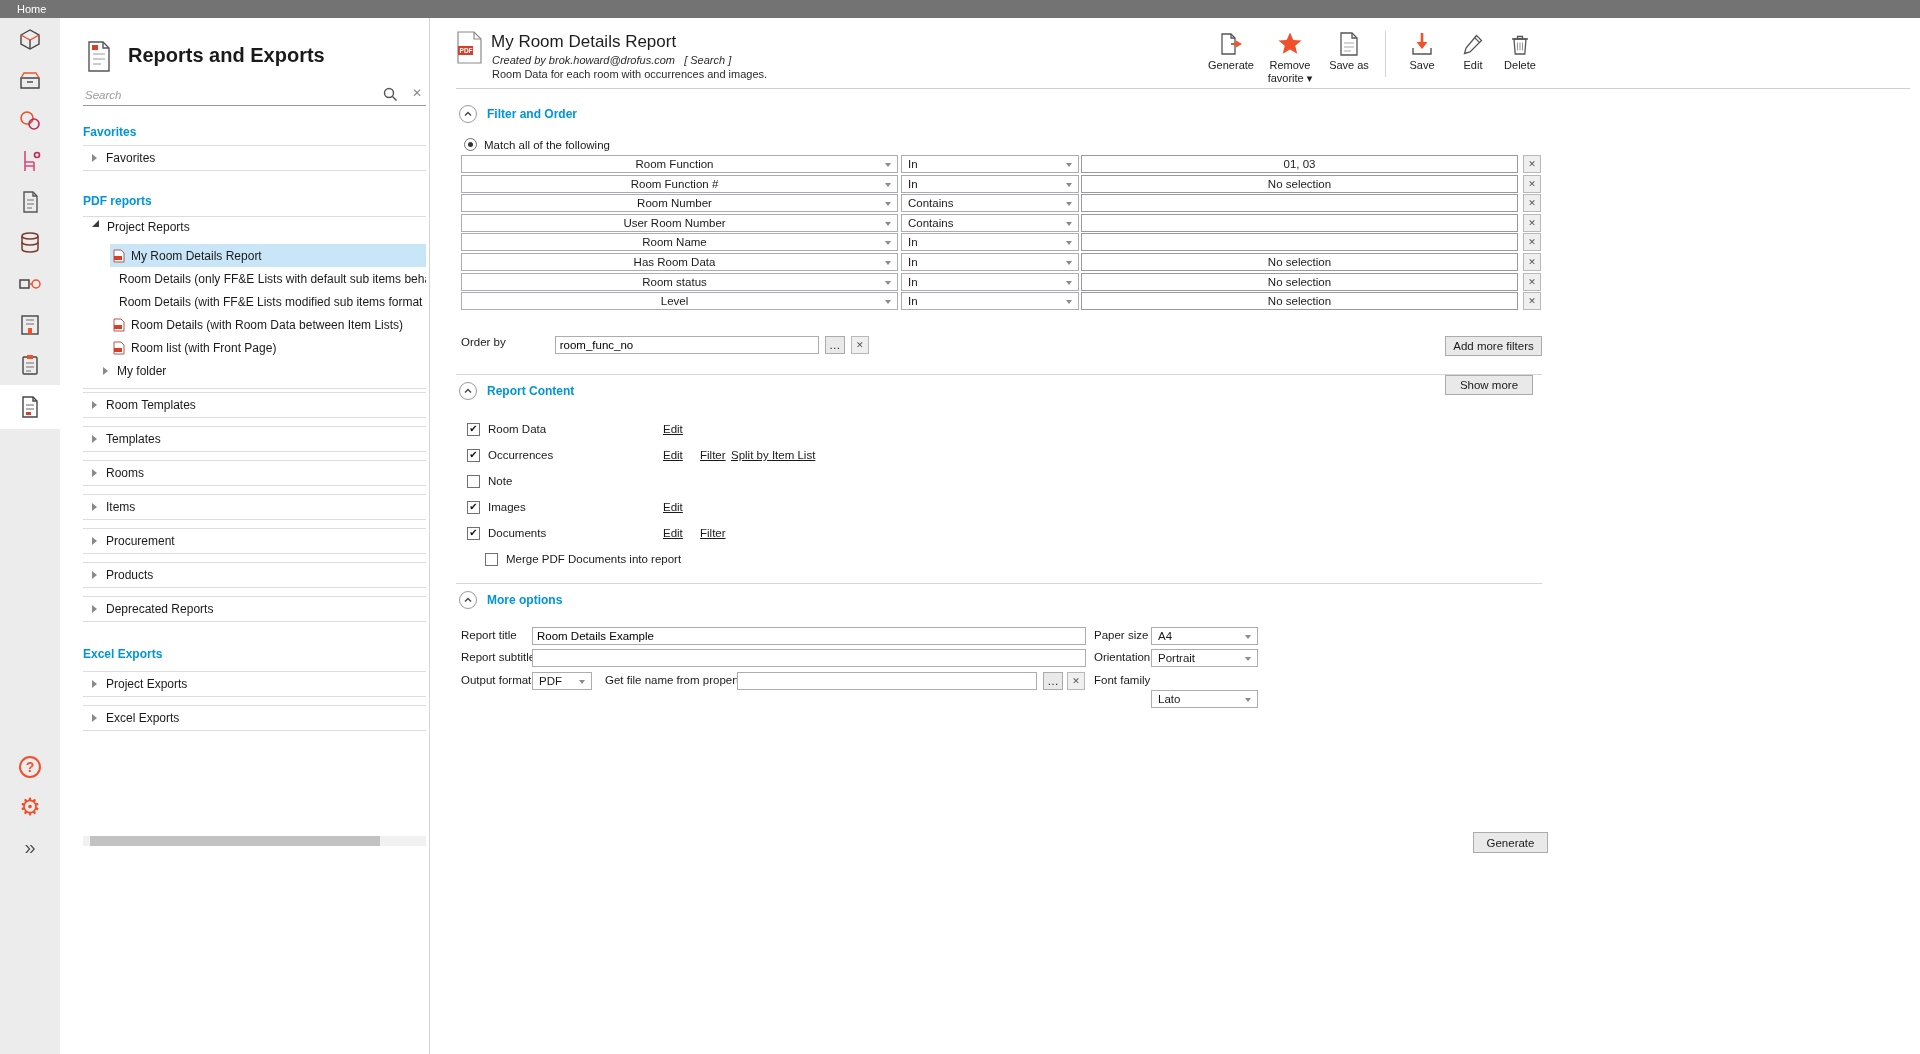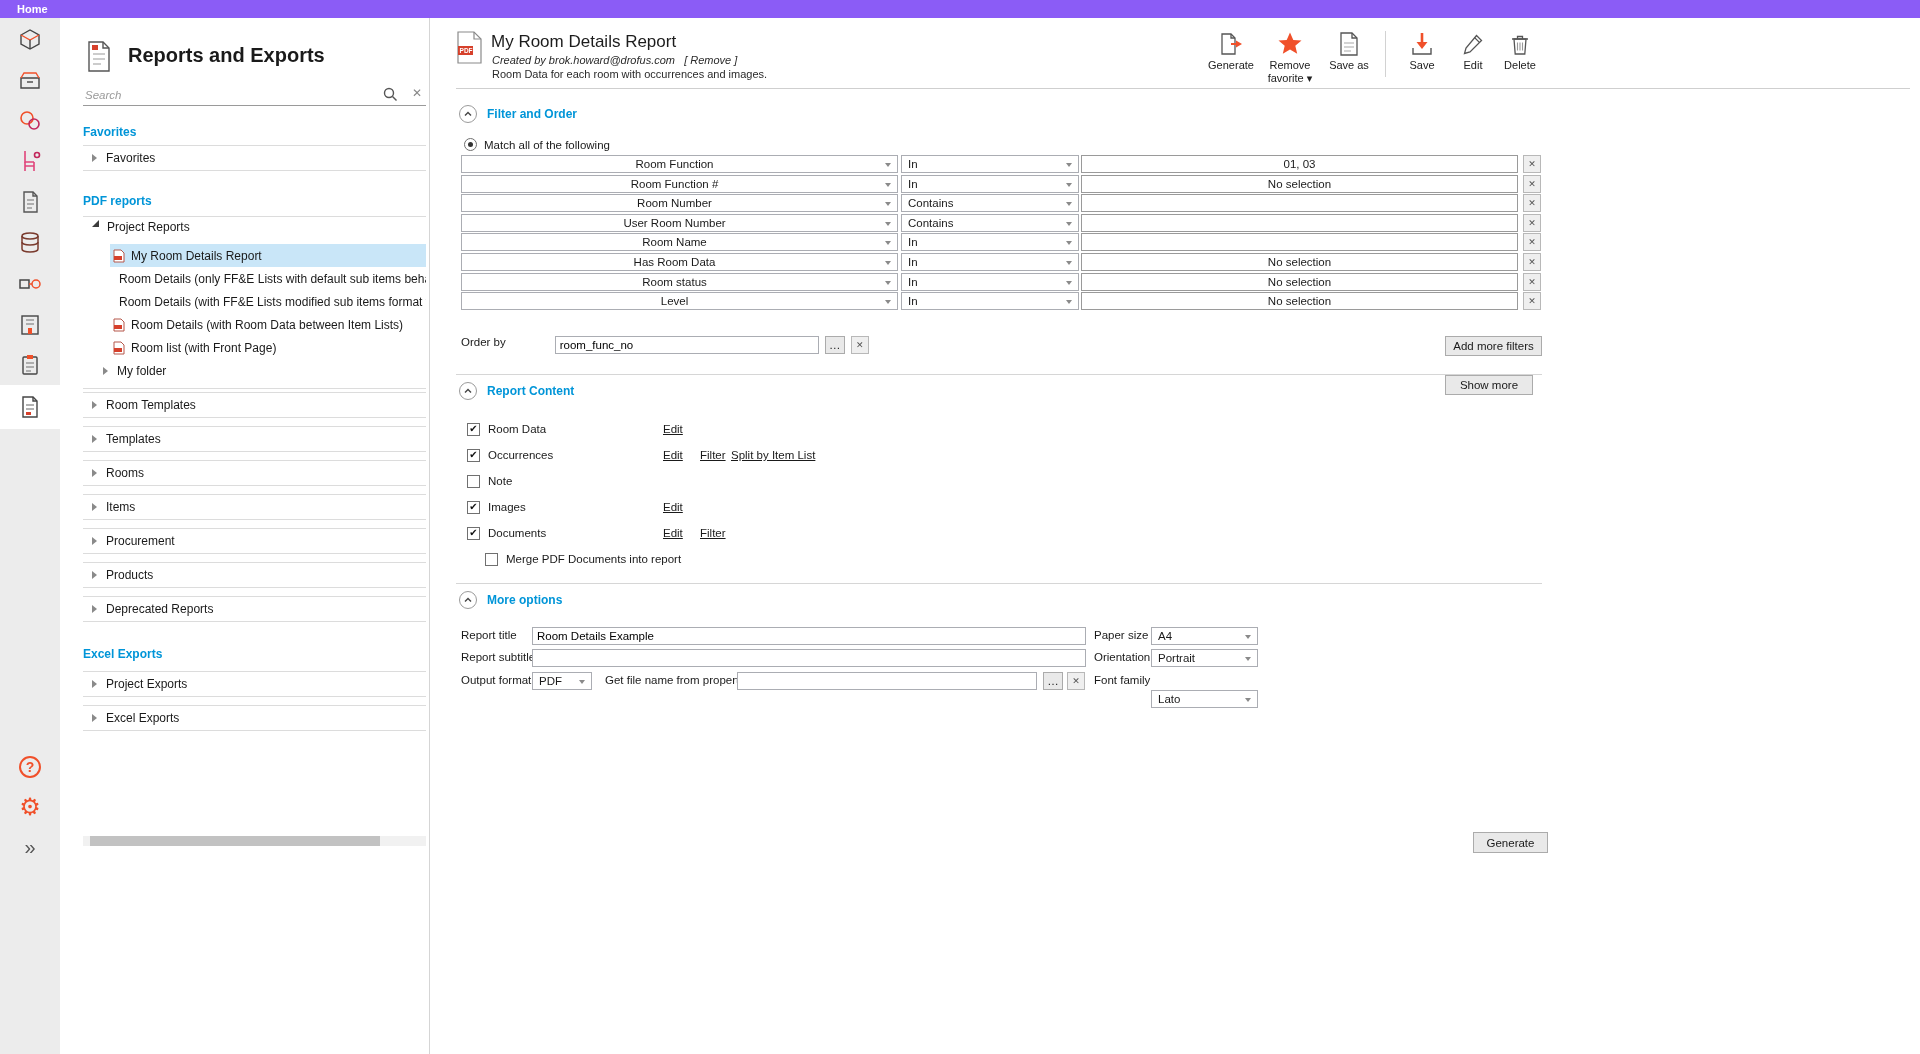--- a/index.html
+++ b/index.html
@@ -1,21 +1,21 @@
 <!DOCTYPE html>
 <html><head>
 <meta charset="utf-8">
 <style>
 * { box-sizing:border-box; margin:0; padding:0; }
 html,body { width:1920px; height:1054px; }
 body { position:relative; font-family:"Liberation Sans",sans-serif; font-size:11.5px; color:#1a1a1a; background:#fff; overflow:hidden; }
 .abs { position:absolute; }
 
 
-.topbar { position:absolute; top:0; left:0; width:1920px; height:18px; background:#8b5cf6; color:#fff;font-weight:bold; }
+.topbar { position:absolute; top:0; left:0; width:1920px; height:18px; background:#737373; color:#fff; }
 .topbar .home { position:absolute; left:17px; top:3px; font-size:11px; }
 
 
 .iconbar { position:absolute; top:18px; left:0; width:60px; height:1036px; background:#ececec; }
 .mod-icon { position:absolute; left:0; width:60px; height:42px; display:flex; align-items:center; justify-content:center; cursor:pointer; }
 .mod-icon.active { background:#fff; }
 .glyph-orange { color:#f0502a; font-size:24px; line-height:1; }
 .glyph-dark { color:#555; font-size:20px; line-height:1; }
 .help-circle { width:22px; height:22px; border:2px solid #f0502a; border-radius:50%; color:#f0502a; font-weight:bold; font-size:14px; display:flex; align-items:center; justify-content:center; }
 
@@ -297,21 +297,21 @@
 
   <svg class="abs" style="left:25px;top:13px" width="27" height="33" viewBox="0 0 27 33">
       <path d="M2 1 h16 l7 7 v24 h-23 z" fill="#fff" stroke="#8a8a8a" stroke-width="1.2"></path>
       <path d="M18 1 v7 h7" fill="none" stroke="#8a8a8a" stroke-width="1.2"></path>
       <rect x="2" y="15" width="15" height="9" fill="#d6402b"></rect>
       <text x="3.6" y="22" font-size="6.5" fill="#fff" font-weight="bold" font-family="Liberation Sans, sans-serif">PDF</text>
     </svg>
   <div class="page-title">My Room Details Report</div>
   <div class="page-meta">
     <span>Created by brok.howard@drofus.com</span>&nbsp;&nbsp;
-    <span>[ Remove ]</span>
+    <span>[ Search ]</span>
   </div>
   <div class="page-desc">Room Data for each room with occurrences and images.</div>
 
   <div class="toolbar">
     <div class="tb-item">
       <svg width="26" height="26" viewBox="0 0 26 26">
           <path d="M4 3 h9 l4 4 v16 h-13 z" fill="#fff" stroke="#555" stroke-width="1.3"></path>
           <path d="M13 3 v4 h4" fill="none" stroke="#555" stroke-width="1.3"></path>
           <path d="M13 13 h6" stroke="#f0502a" stroke-width="2"></path>
           <path d="M18 9.5 L24 13 L18 16.5 Z" fill="#f0502a"></path>

